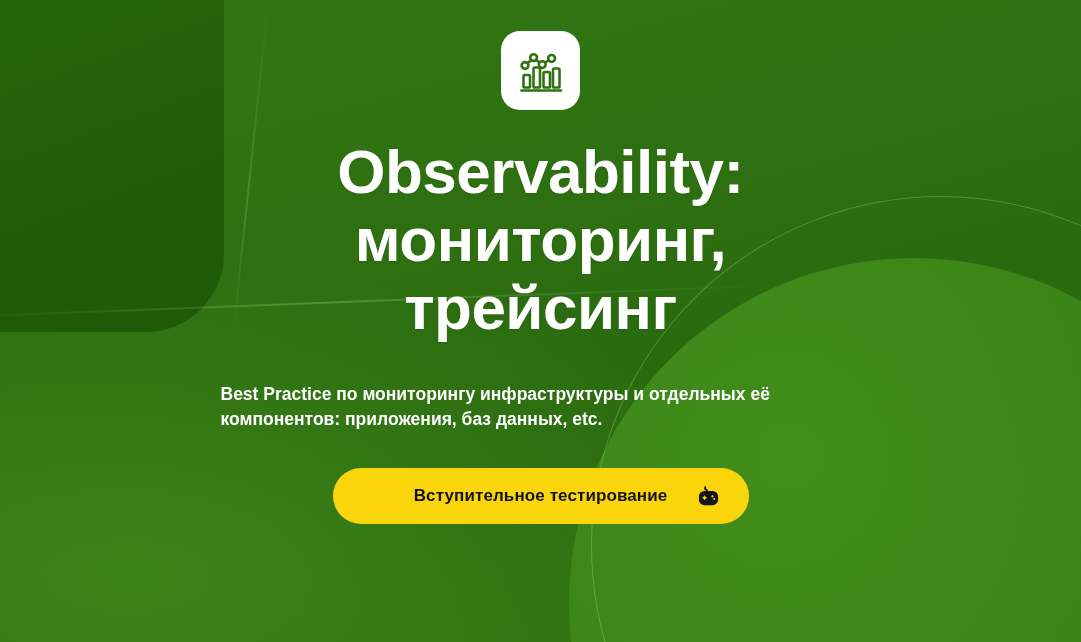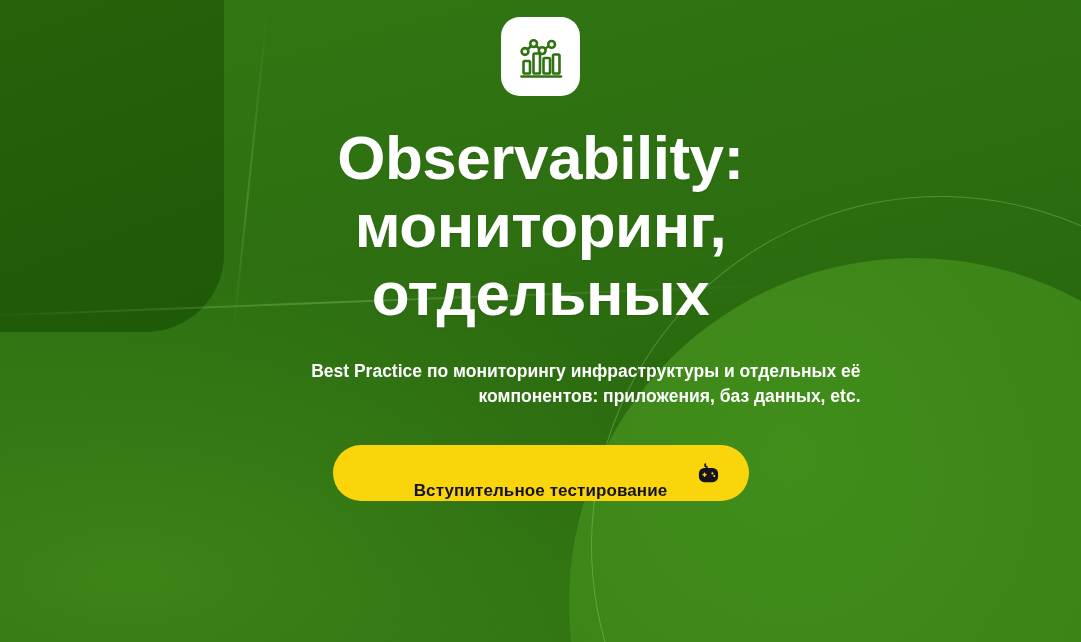--- a/index.html
+++ b/index.html
@@ -93,21 +93,21 @@
 
   
   .content {
     position: relative;
     z-index: 5;
     width: 100%;
     height: 100%;
     display: flex;
     flex-direction: column;
     align-items: center;
-    padding-top: 17px;
+    padding-top: 31px;
   }
 
   .logo-card {
     width: 79px;
     height: 79px;
     background: #ffffff;
     border-radius: 19px;
     display: flex;
     align-items: center;
     justify-content: center;
@@ -124,36 +124,36 @@
     font-size: 62px;
     line-height: 68px;
     font-weight: 700;
     letter-spacing: -0.5px;
     text-shadow: 0 1px 2px rgba(0,0,0,0.10);
   }
 
   .title .line { display: block; }
 
   .subtitle {
-    margin-top: 31px;
+    margin-top: 40px;
     width: 640px;
-    text-align: right;
+    text-align: left;
     color: #ffffff;
     font-size: 17.5px;
     line-height: 25px;
     font-weight: 700;
   }
 
   .cta-wrap {
     margin-top: 36px;
   }
 
   .cta {
     display: inline-flex;
-    align-items: flex-end;
+    align-items: center;
     justify-content: center;
     gap: 0;
     position: relative;
     width: 416px;
     height: 56px;
     background: #FBD50C;
     border: none;
     border-radius: 28px;
     cursor: pointer;
     font-family: "Liberation Sans", sans-serif;
@@ -213,21 +213,21 @@
             <circle cx="26.2" cy="18.6" r="3.4"></circle>
             <circle cx="35.6" cy="12.4" r="3.4"></circle>
           </g>
         </svg>
       </span>
     </div>
 
     <h1 class="title">
       <span class="line">Observability:</span>
       <span class="line">мониторинг,</span>
-      <span class="line">отдельных</span>
+      <span class="line">трейсинг</span>
     </h1>
 
     <p class="subtitle">
       <span>Best Practice по мониторингу инфраструктуры и отдельных её</span>
       <span>компонентов: приложения, баз данных, etc.</span>
     </p>
 
     <div class="cta-wrap">
       <button class="cta">
         <span class="cta-label">Вступительное тестирование</span>

